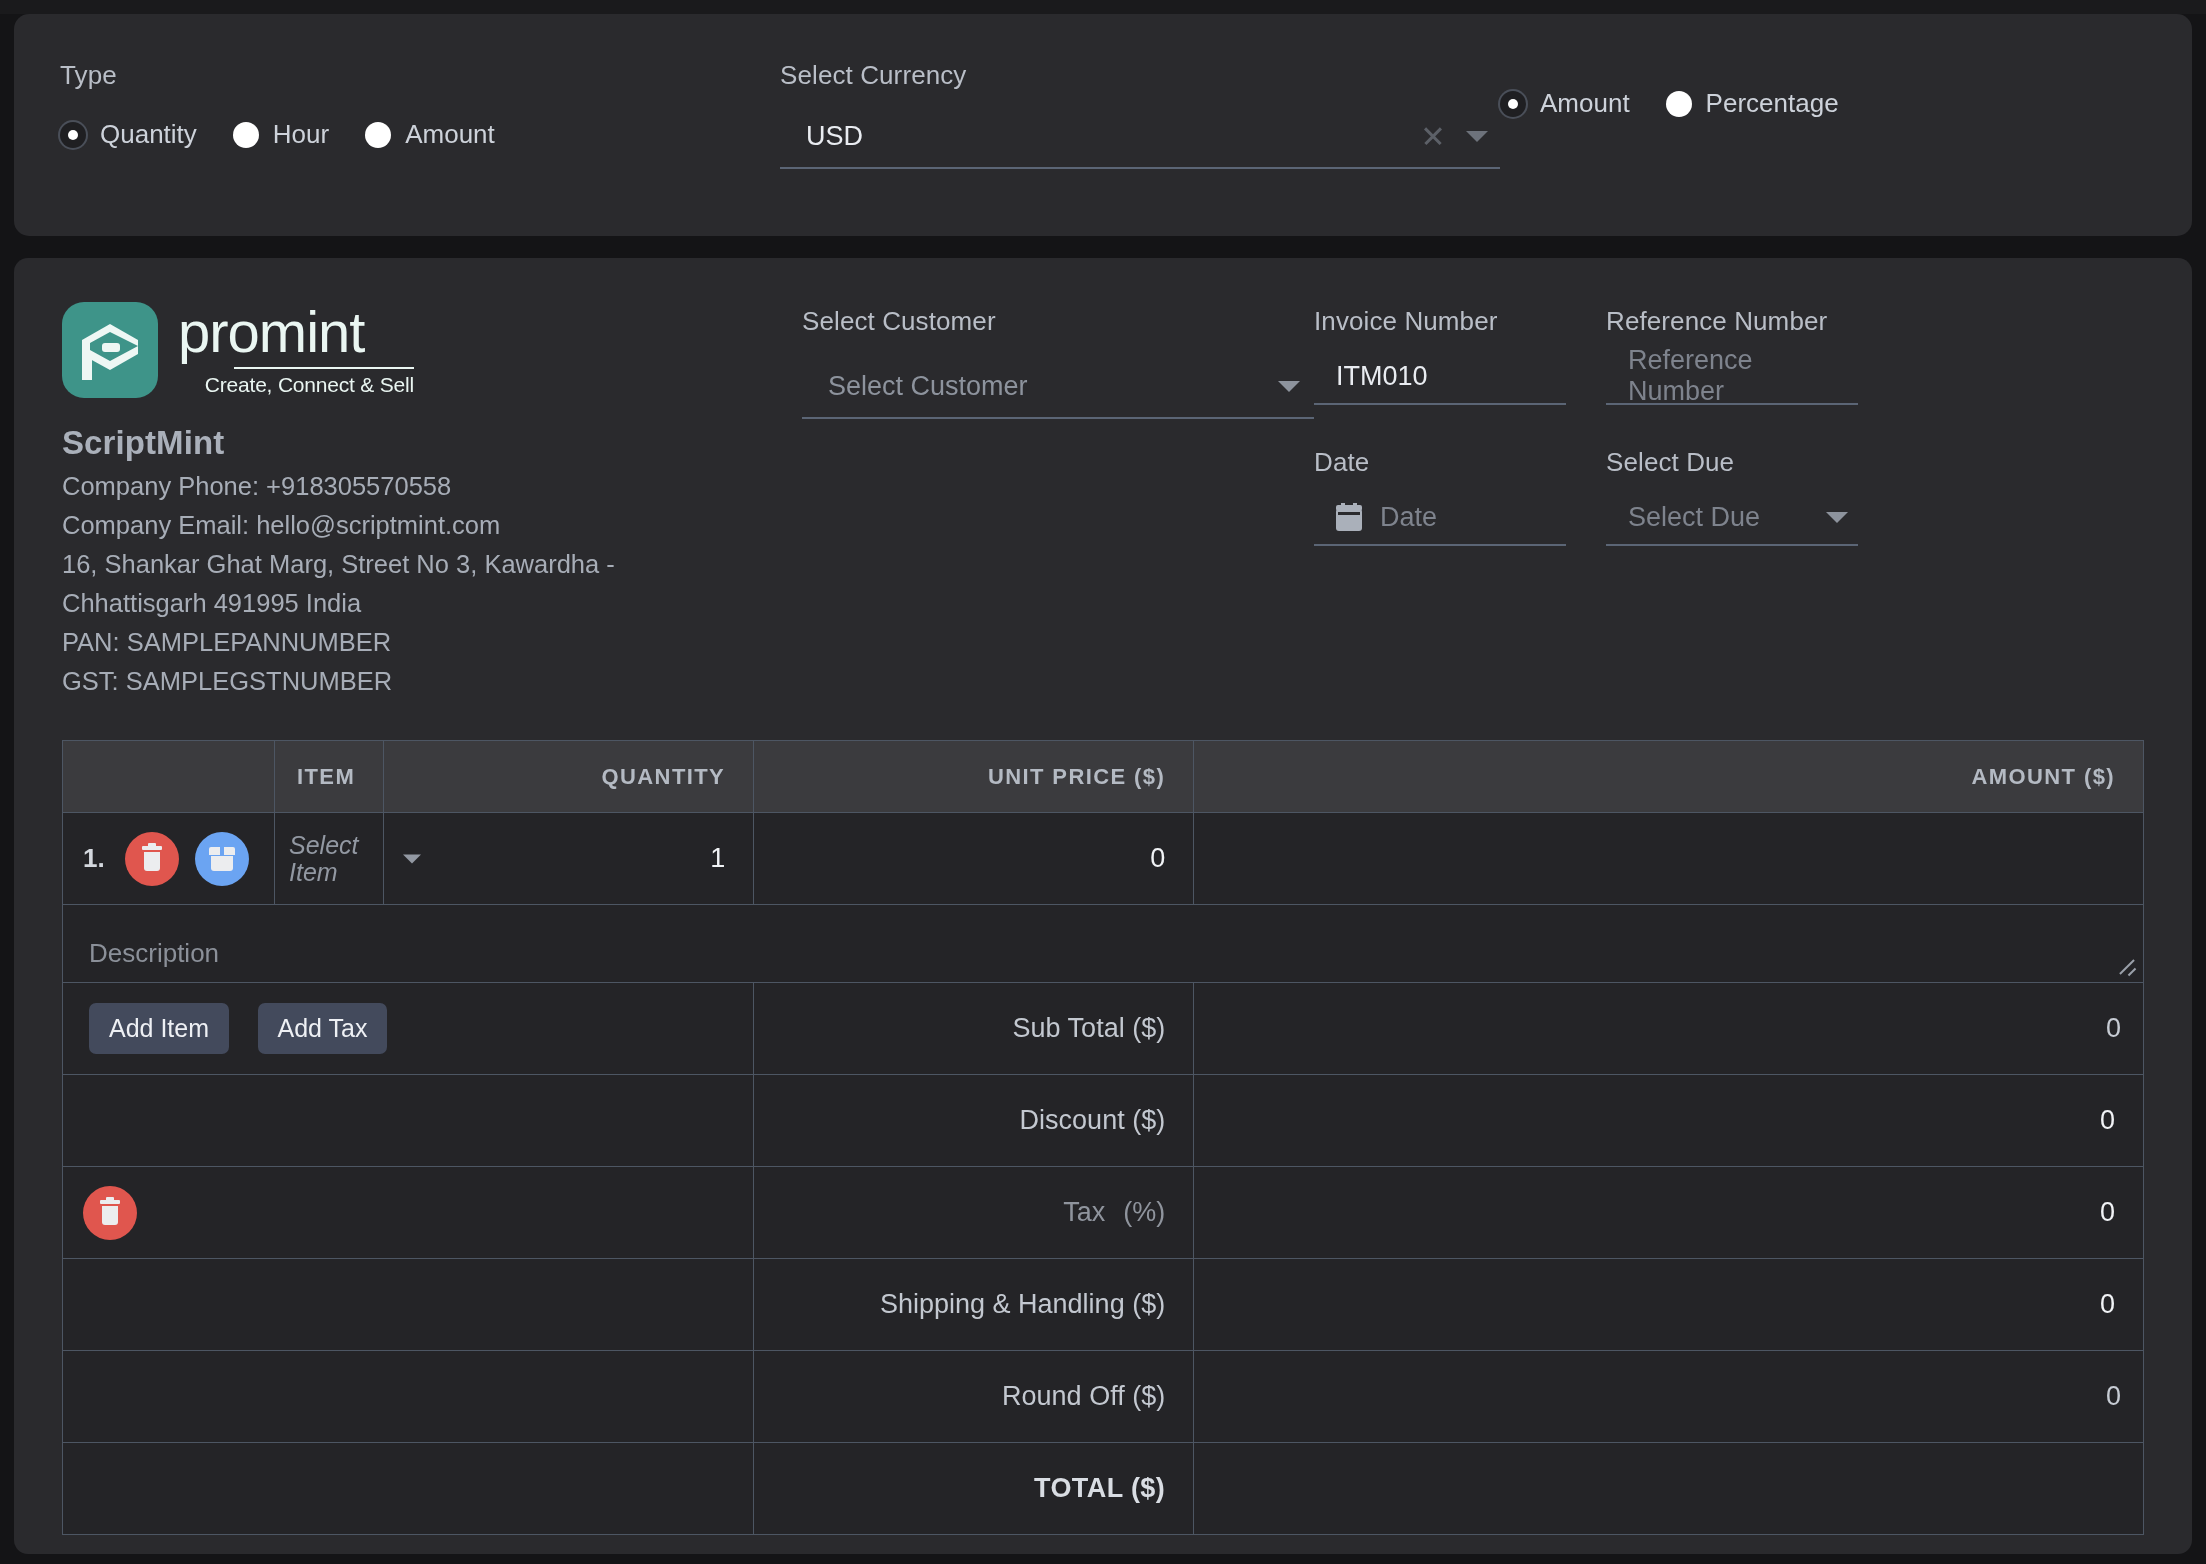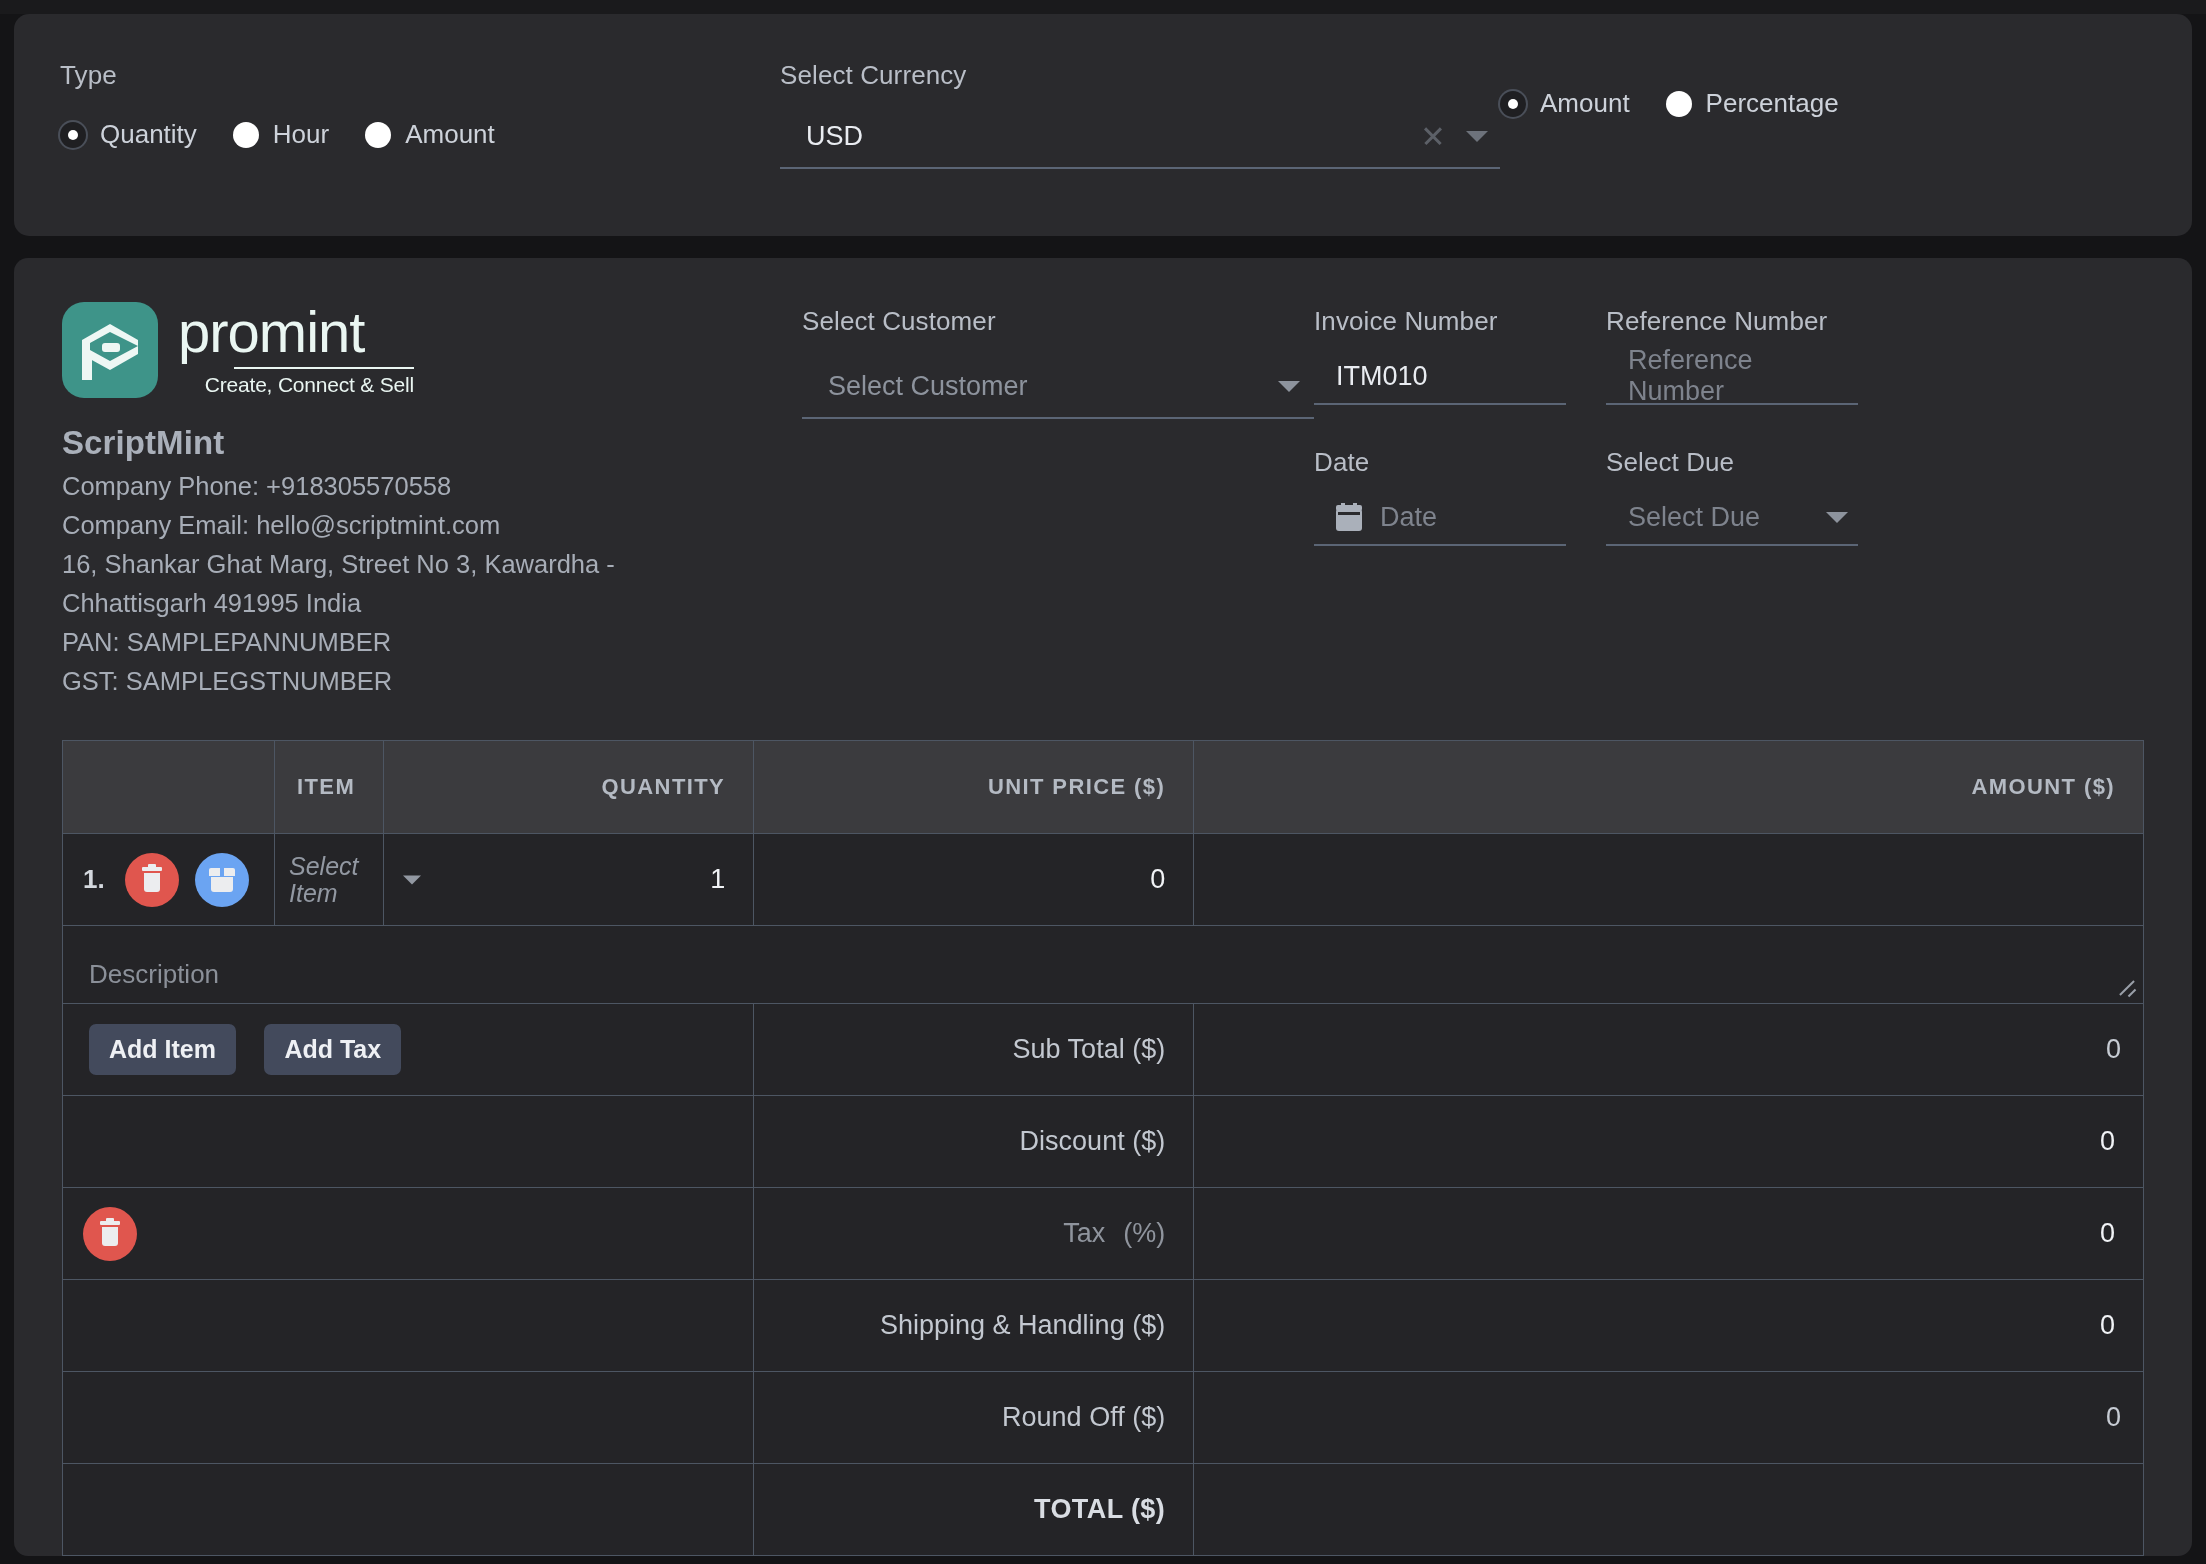--- a/index.html
+++ b/index.html
@@ -143,21 +143,21 @@
   
   .tbl { width: 100%; border-collapse: collapse; margin-top: 44px; }
   .tbl th, .tbl td { border: 1px solid #4d5663; }
 
   thead th {
     background: #3b3b3e;
     color: #b4bac3;
     font-size: 22px;
     font-weight: 600;
     letter-spacing: 1.4px;
-    height: 93px;
+    height: 72px;
     padding: 0 28px;
     text-align: right;
   }
   th.c-act  { width: 212px; }
   th.c-item { width: 98px; text-align: left; padding-left: 22px; }
   th.c-qty  { width: 370px; }
   th.c-unit { width: 440px; }
 
   tbody td { background: #242427; height: 92px; }
 
@@ -223,21 +223,21 @@
     content: ""; position: absolute; background: #9aa0a9; height: 2px;
     transform: rotate(-45deg); transform-origin: center;
   }
   .resize::before { width: 20px; right: -1px; bottom: 7px; }
   .resize::after  { width: 10px; right: -1px; bottom: 2px; }
 
   .btn-cell { padding: 0 26px; }
   .sm-btn {
     background: #434a5c; color: #eef0f4;
     font-family: "Liberation Sans", sans-serif;
-    font-size: 25px; font-weight: 700;
+    font-size: 25px; font-weight: 400;
     border: none; border-radius: 7px;
     padding: 11px 20px; cursor: pointer;
     margin-right: 24px;
   }
 
   .tot-label {
     text-align: right; padding: 0 28px;
     color: #c3c8d0; font-size: 27px;
   }
   .tot-label.dim { color: #8f949d; }

